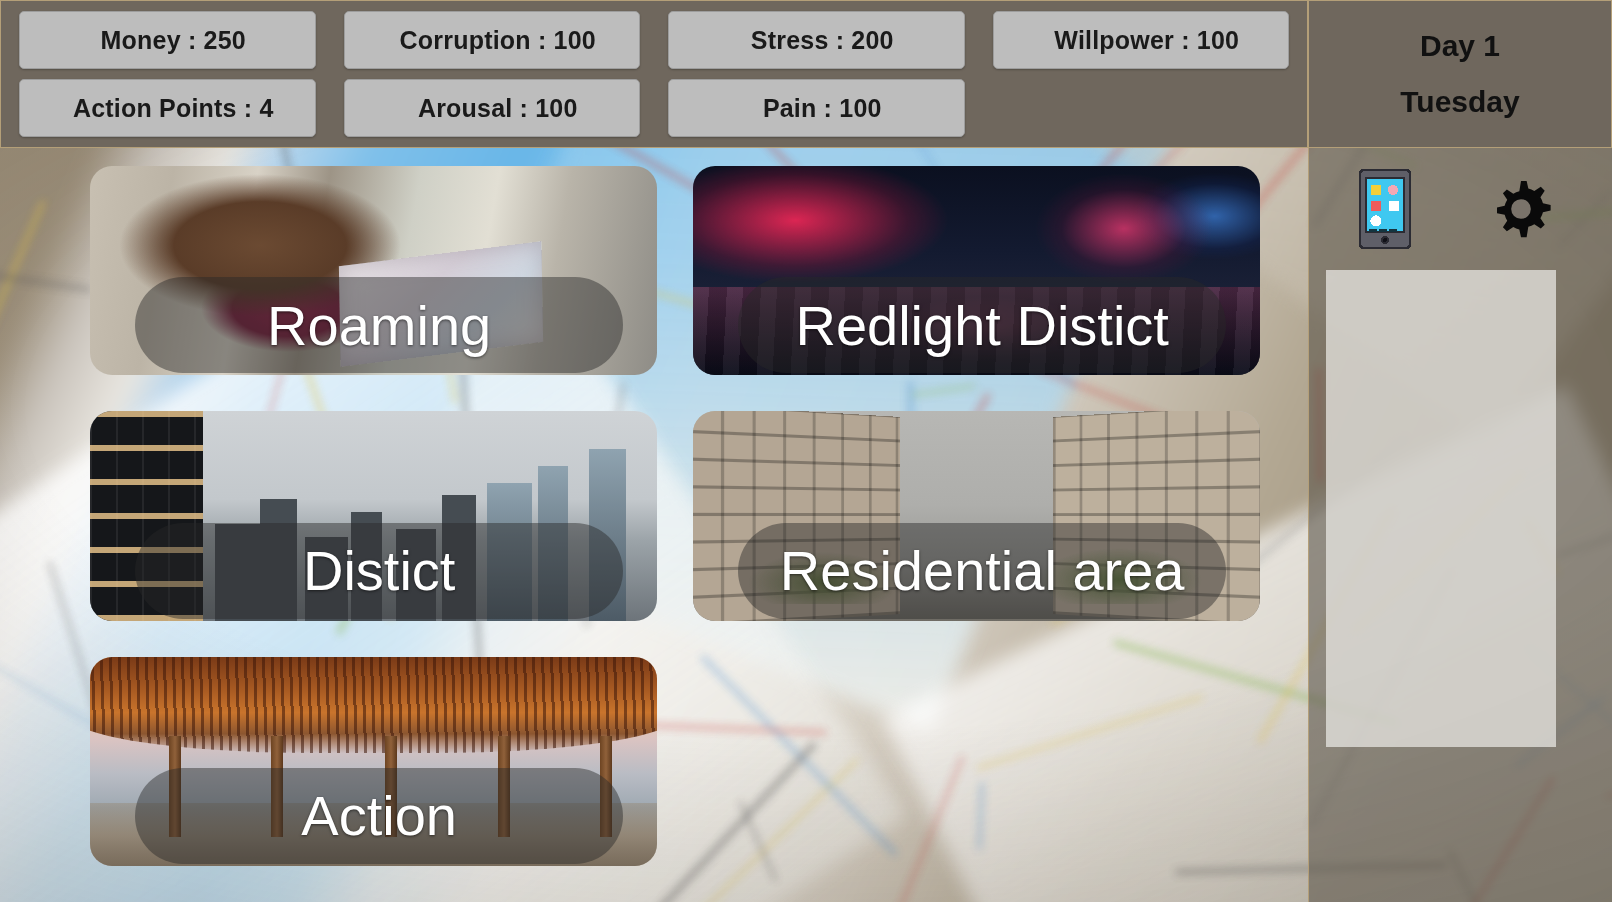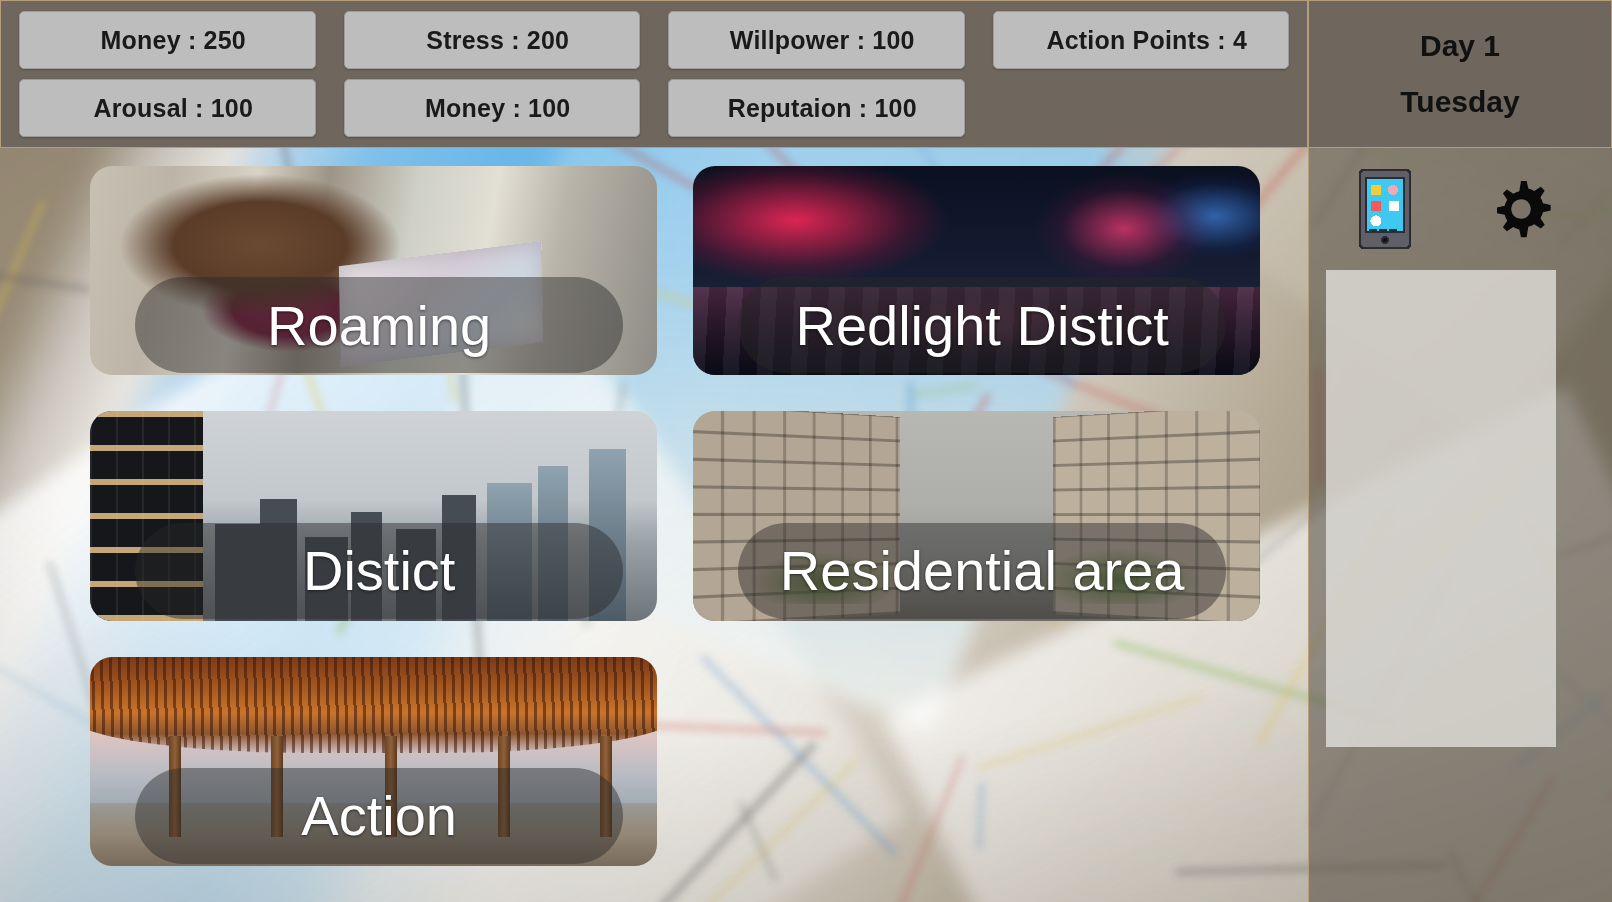--- a/index.html
+++ b/index.html
@@ -362,26 +362,26 @@
         <div class="road" style="left: 256.379px; top: 116.172px; width: 193.299px; height: 3.53946px; background: rgba(90, 90, 90, 0.55); transform: rotate(-2.93136deg);"></div>
         <div class="road" style="left: 827.367px; top: 331.567px; width: 42.2507px; height: 5.36094px; background: rgba(120, 120, 120, 0.45); transform: rotate(15.1305deg);"></div>
         <div class="road" style="left: 225.104px; top: 180.125px; width: 324.281px; height: 4.7433px; background: rgba(90, 90, 90, 0.55); transform: rotate(78.5544deg);"></div>
       </div>
     <div class="bg-vignette"></div>
   </div>
 
   <div class="header">
     <div class="stats-grid" id="stats-grid">
         <div class="stat-chip">Money : 250</div>
+        <div class="stat-chip">Corruption : 100</div>
         <div class="stat-chip">Stress : 200</div>
         <div class="stat-chip">Willpower : 100</div>
         <div class="stat-chip">Action Points : 4</div>
         <div class="stat-chip">Arousal : 100</div>
-        <div class="stat-chip">Money : 100</div>
-        <div class="stat-chip">Reputaion : 100</div>
+        <div class="stat-chip">Pain : 100</div>
       </div>
   </div>
 
   <div class="day-panel">
     <div class="day-line">Day 1</div>
     <div class="day-line">Tuesday</div>
   </div>
 
   <div class="sidebar">
     <div class="sidebar-icons">

